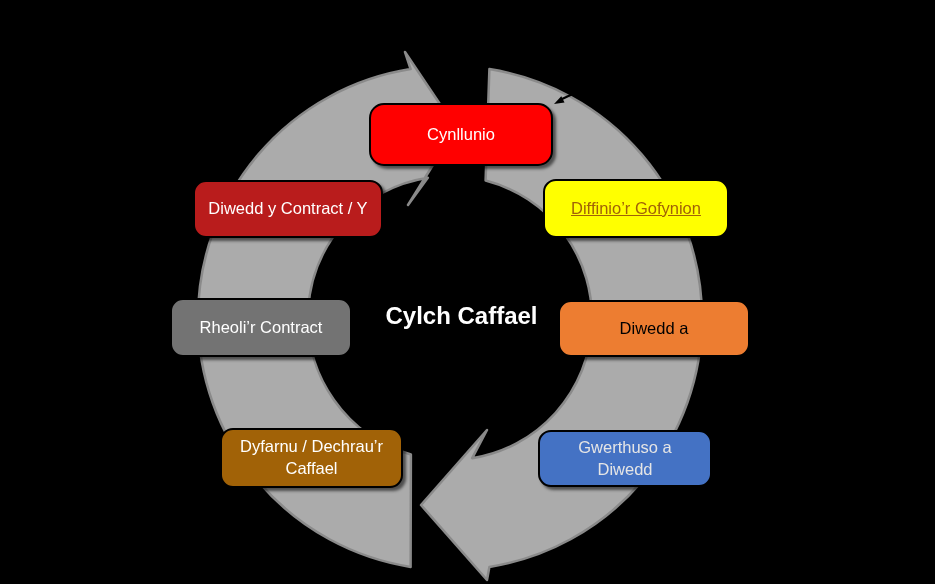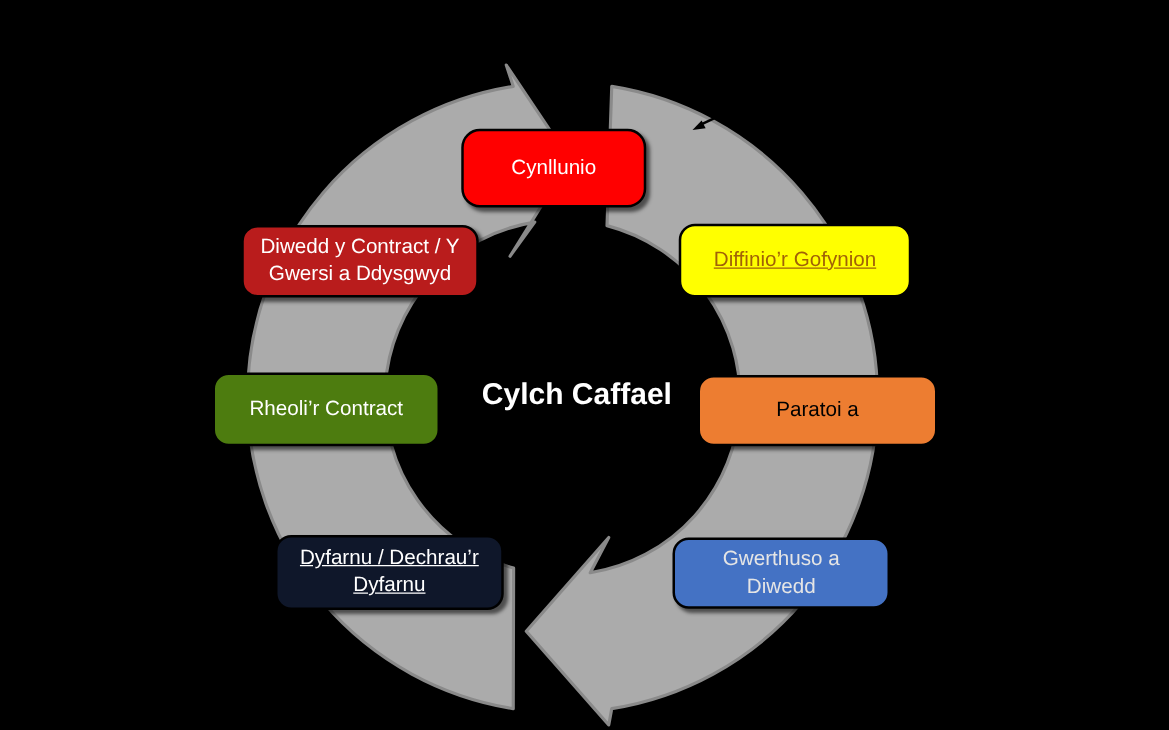--- a/index.html
+++ b/index.html
@@ -46,21 +46,21 @@
     top: 304px;
     width: 155px;
     text-align: center;
     color: #FFFFFF;
     font-weight: bold;
     font-size: 24px;
     line-height: 24px;
     z-index: 1;
   }
   
-  #stage-cynllunio  { left: 369px; top: 103px; width: 148px; height: 63px; border-radius: 15px; }
+  #stage-cynllunio  { left: 369px; top: 103px; width: 184px; height: 63px; border-radius: 15px; }
   #stage-diffinio   { left: 543px; top: 179px; width: 186px; height: 59px; }
   #stage-paratoi    { left: 558px; top: 300px; width: 192px; height: 57px; }
   #stage-gwerthuso  { left: 538px; top: 430px; width: 174px; height: 57px; }
   #stage-dyfarnu    { left: 220px; top: 428px; width: 183px; height: 60px; }
   #stage-rheoli     { left: 170px; top: 298px; width: 182px; height: 59px; }
   #stage-diwedd     { left: 193px; top: 180px; width: 190px; height: 58px; }
 </style>
 </head>
 <body>
 
@@ -98,36 +98,35 @@
     <span class="line">Cynllunio</span>
 
   </div>
 
   <div class="stage" id="stage-diffinio" style="background-color: rgb(255, 255, 0); color: #a16207; text-decoration: underline;">
     <span class="line">Diffinio’r Gofynion</span>
 
   </div>
 
   <div class="stage" id="stage-paratoi" style="background-color: rgb(237, 125, 49); color: rgb(0, 0, 0);">
-    <span class="line">Paratoi a</span>
+    <span class="line">Diwedd a</span>
   </div>
 
   <div class="stage" id="stage-gwerthuso" style="background-color: rgb(68, 114, 196); color: #e5e5e5;">
     <span class="line">Gwerthuso a</span>
     <span class="line">Diwedd</span>
   </div>
 
-  <div class="stage" id="stage-dyfarnu" style="background-color: #0f172a; color: rgb(255, 255, 255); text-decoration: underline;">
+  <div class="stage" id="stage-dyfarnu" style="background-color: #a16207; color: rgb(255, 255, 255);">
     <span class="line">Dyfarnu / Dechrau’r</span>
-    <span class="line">Dyfarnu</span>
+    <span class="line">Caffael</span>
   </div>
 
-  <div class="stage" id="stage-rheoli" style="background-color: #4d7c0f; color: rgb(255, 255, 255);">
+  <div class="stage" id="stage-rheoli" style="background-color: #737373; color: rgb(255, 255, 255);">
     <span class="line">Rheoli’r Contract</span>
 
   </div>
 
   <div class="stage" id="stage-diwedd" style="background-color: #b91c1c; color: rgb(255, 255, 255);">
     <span class="line">Diwedd y Contract / Y</span>
-    <span class="line">Gwersi a Ddysgwyd</span>
   </div>
 
 </div>
 
 </body></html>

